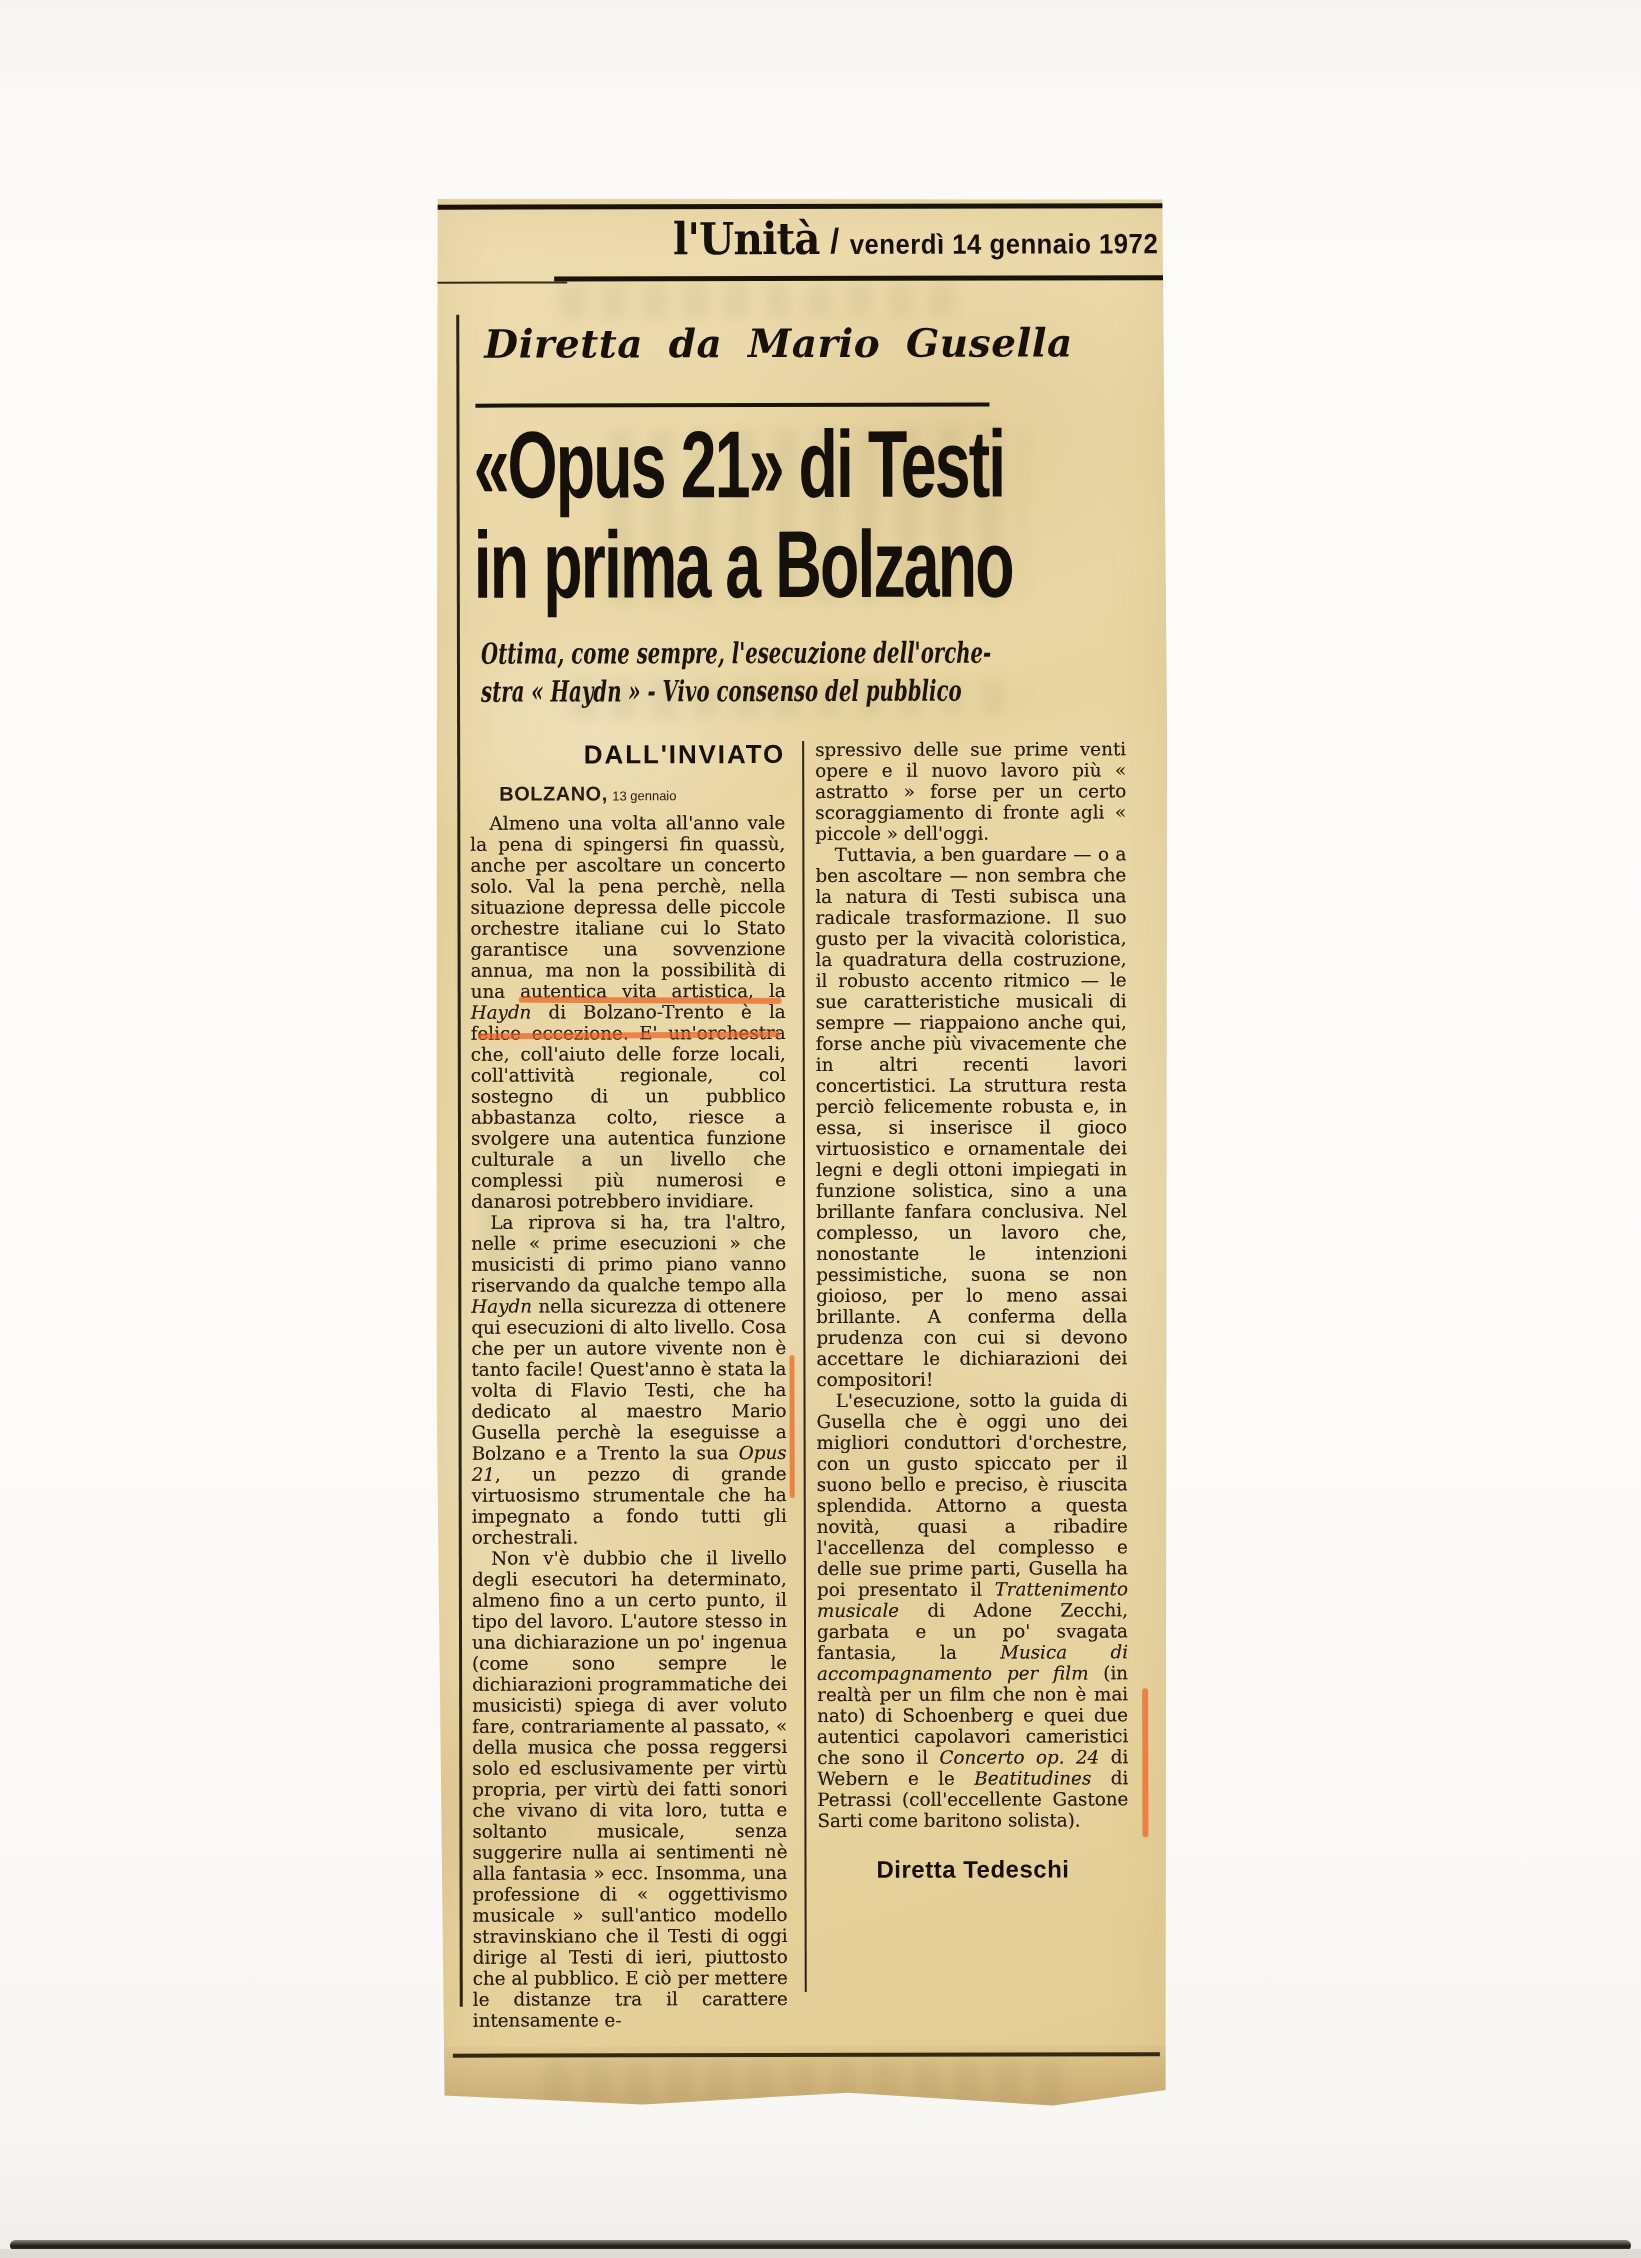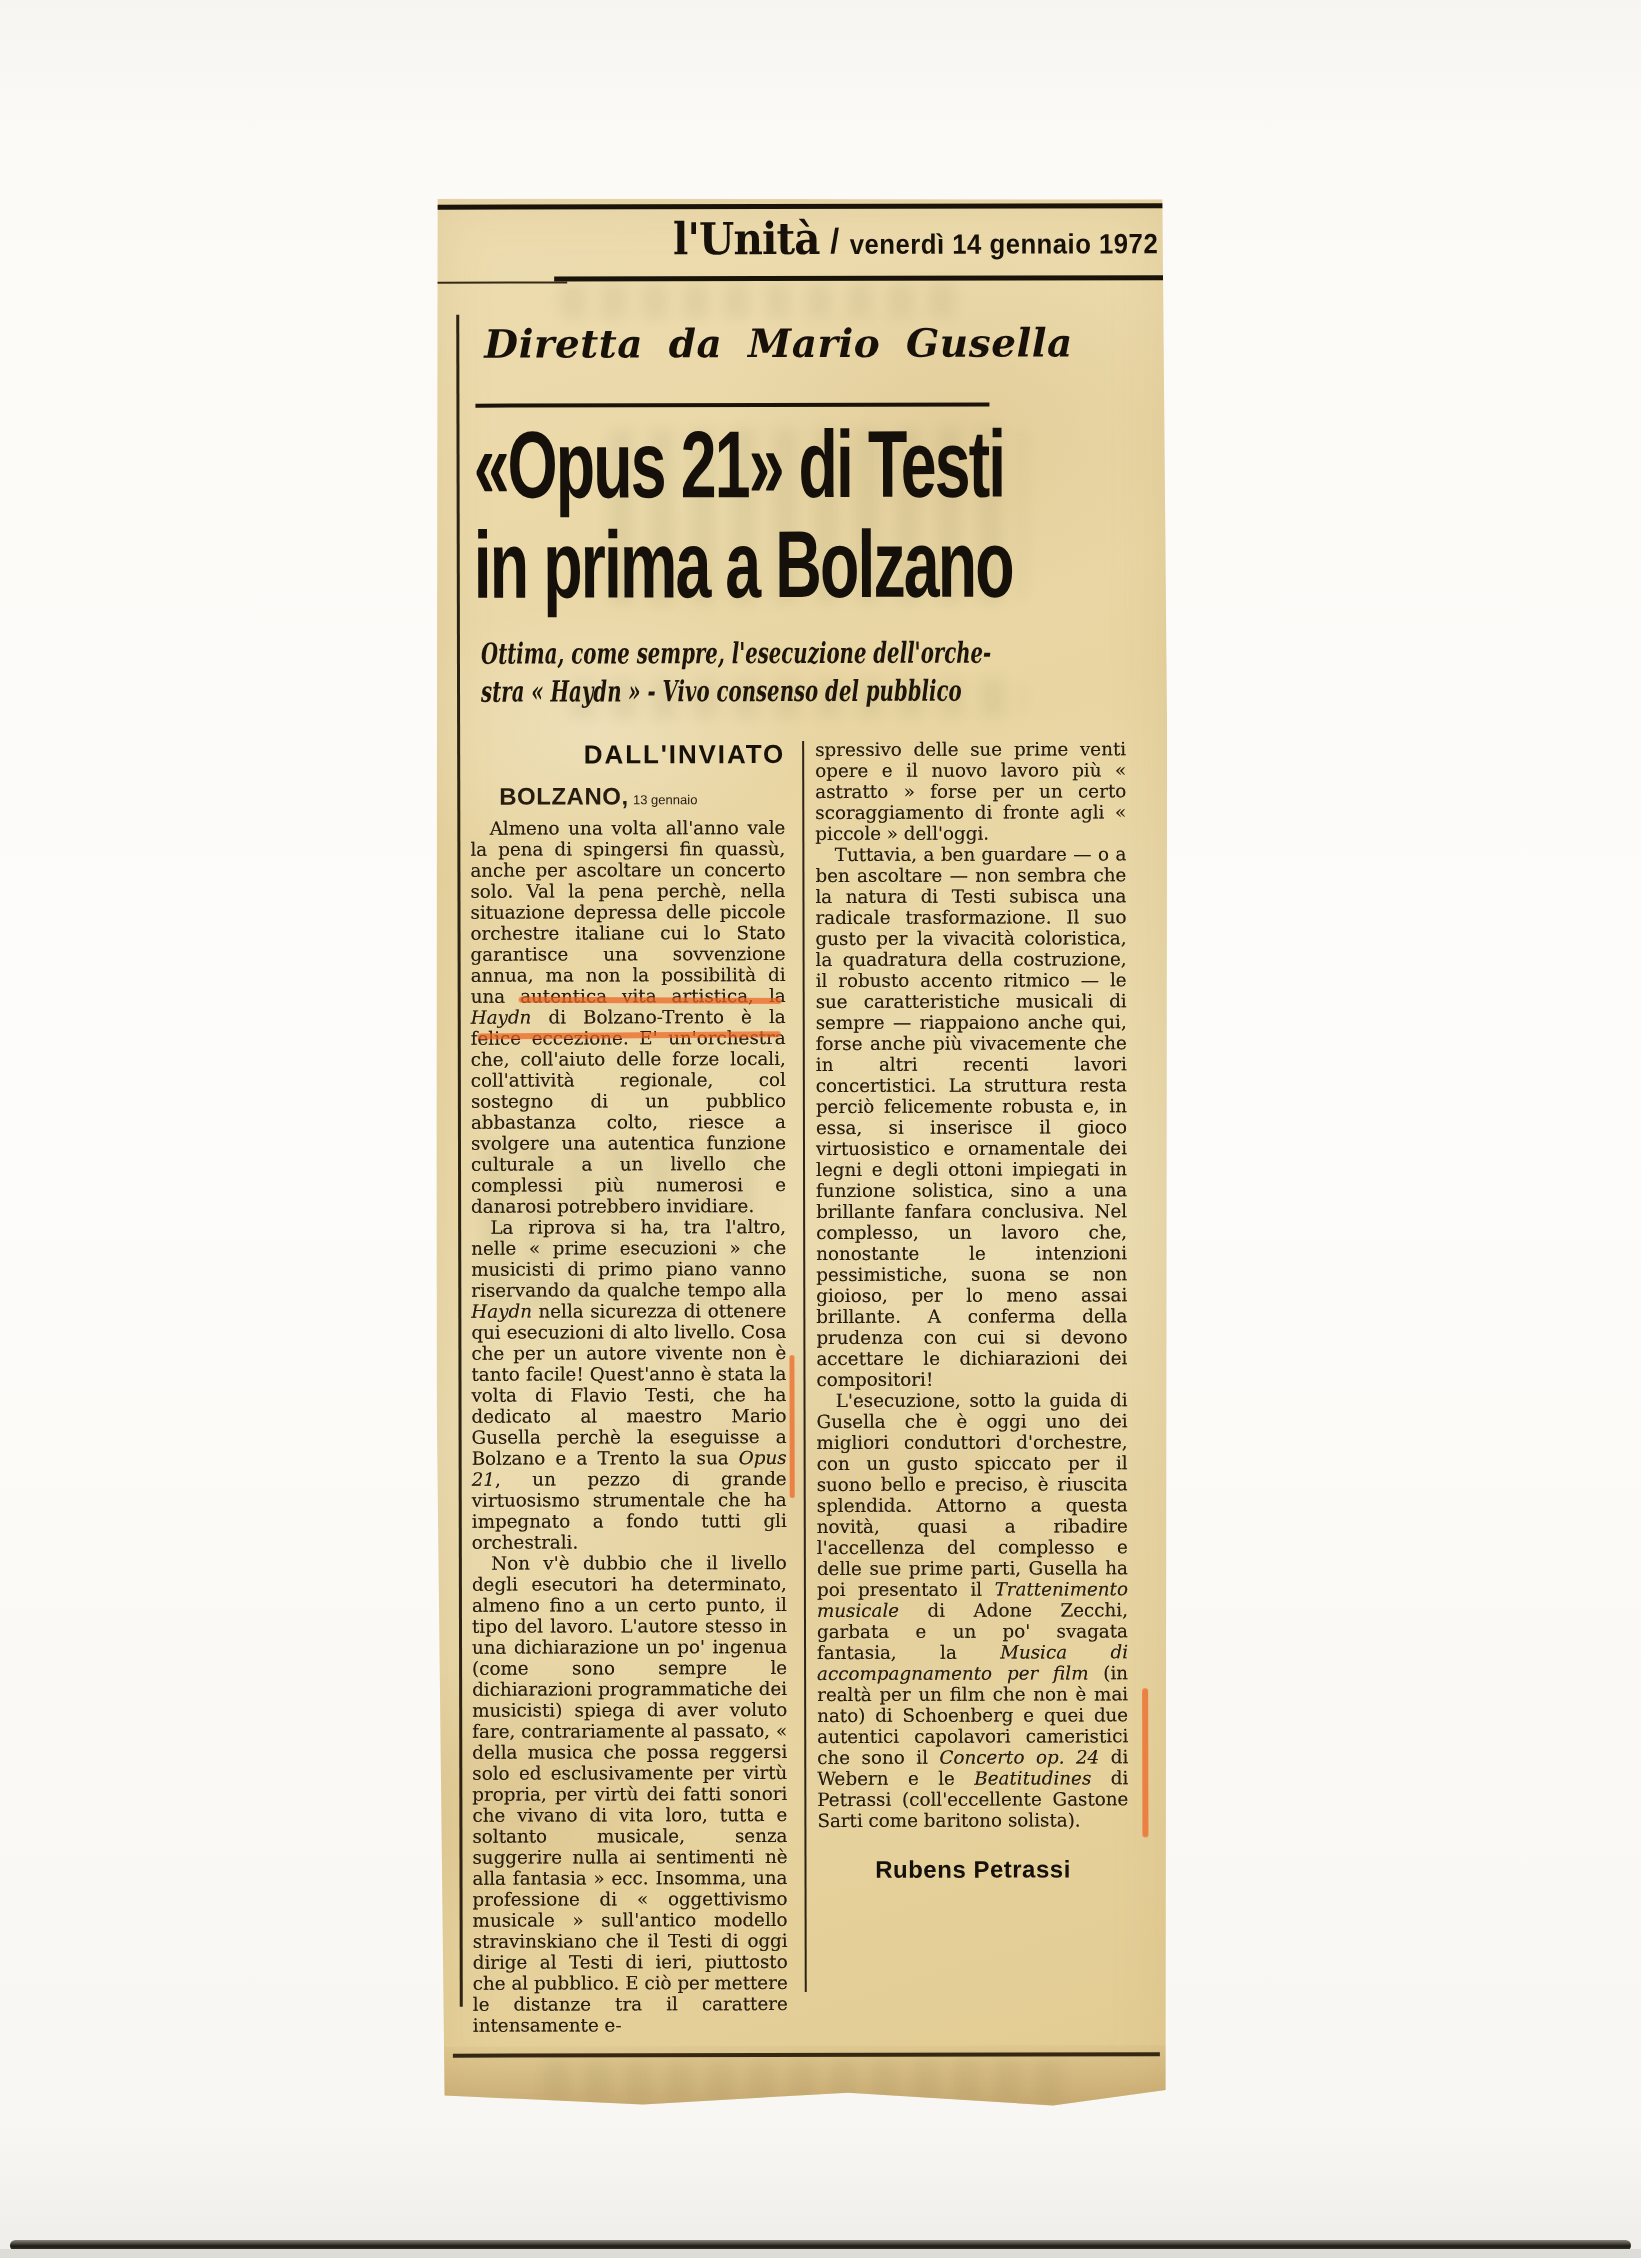--- a/index.html
+++ b/index.html
@@ -57,21 +57,21 @@
            color:#1d1509;transform:scaleX(.68);transform-origin:left top;}
   .subhead div{white-space:nowrap;}
 
   
   .col{position:absolute;top:541px;color:var(--ink);}
   .col-left{left:35px;width:315px;}
   .col-right{left:380px;width:311px;}
   .col-divider{position:absolute;left:367px;top:543px;width:1.9px;height:1251px;background:#2d2315;}
   .section-label{text-align:right;font-weight:bold;font-size:26px;letter-spacing:1.9px;color:#191208;}
   .dateline{margin-top:11.6px;margin-bottom:7.7px;padding-left:29px;white-space:nowrap;}
-  .dateline b{font-size:24px;letter-spacing:0.5px;margin-top:36px;}
+  .dateline b{font-size:20px;letter-spacing:0.5px;margin-top:36px;}
   .dateline span{font-size:13px;}
   .para{margin:0;font-family:"DejaVu Serif",serif;font-size:18.3px;line-height:21px;
         text-align:justify;text-shadow:0 0 0.5px rgba(36,27,16,.55);}
   .para.indent{text-indent:19.3px;}
   .para i{}
   .byline{margin-top:25px;text-align:center;font-weight:bold;font-size:24px;
           letter-spacing:0.5px;color:#15100a;}
 
   
   .rule-bottom{position:absolute;left:15.4px;right:9.7px;top:1855px;height:3.9px;background:#2b2110;}
@@ -140,21 +140,21 @@
       <p class="para indent"><span>La riprova si ha, tra l'altro, nelle « prime esecuzioni » che musicisti di primo piano vanno riservando da qualche tempo alla </span><i>Haydn</i><span> nella sicurezza di ottenere qui esecuzioni di alto livello. Cosa che per un autore vivente non è tanto facile! Quest'anno è stata la volta di Flavio Testi, che ha dedicato al maestro Mario Gusella perchè la eseguisse a Bolzano e a Trento la sua </span><i>Opus 21</i><span>, un pezzo di grande virtuosismo strumentale che ha impegnato a fondo tutti gli orchestrali.</span></p>
       <p class="para indent"><span>Non v'è dubbio che il livello degli esecutori ha determinato, almeno fino a un certo punto, il tipo del lavoro. L'autore stesso in una dichiarazione un po' ingenua (come sono sempre le dichiarazioni programmatiche dei musicisti) spiega di aver voluto fare, contrariamente al passato, « della musica che possa reggersi solo ed esclusivamente per virtù propria, per virtù dei fatti sonori che vivano di vita loro, tutta e soltanto musicale, senza suggerire nulla ai sentimenti nè alla fantasia » ecc. Insomma, una professione di « oggettivismo musicale » sull'antico modello stravinskiano che il Testi di oggi dirige al Testi di ieri, piuttosto che al pubblico. E ciò per mettere le distanze tra il carattere intensamente e-</span></p>
     </div>
 
     <div class="col-divider"></div>
 
     <div class="col col-right">
       <p class="para"><span>spressivo delle sue prime venti opere e il nuovo lavoro più « astratto » forse per un certo scoraggiamento di fronte agli « piccole » dell'oggi.</span></p>
       <p class="para indent"><span>Tuttavia, a ben guardare — o a ben ascoltare — non sembra che la natura di Testi subisca una radicale trasformazione. Il suo gusto per la vivacità coloristica, la quadratura della costruzione, il robusto accento ritmico — le sue caratteristiche musicali di sempre — riappaiono anche qui, forse anche più vivacemente che in altri recenti lavori concertistici. La struttura resta perciò felicemente robusta e, in essa, si inserisce il gioco virtuosistico e ornamentale dei legni e degli ottoni impiegati in funzione solistica, sino a una brillante fanfara conclusiva. Nel complesso, un lavoro che, nonostante le intenzioni pessimistiche, suona se non gioioso, per lo meno assai brillante. A conferma della prudenza con cui si devono accettare le dichiarazioni dei compositori!</span></p>
       <p class="para indent"><span>L'esecuzione, sotto la guida di Gusella che è oggi uno dei migliori conduttori d'orchestre, con un gusto spiccato per il suono bello e preciso, è riuscita splendida. Attorno a questa novità, quasi a ribadire l'accellenza del complesso e delle sue prime parti, Gusella ha poi presentato il </span><i>Trattenimento musicale</i><span> di Adone Zecchi, garbata e un po' svagata fantasia, la </span><i>Musica di accompagnamento per film</i><span> (in realtà per un film che non è mai nato) di Schoenberg e quei due autentici capolavori cameristici che sono il </span><i>Concerto op. 24</i><span> di Webern e le </span><i>Beatitudines</i><span> di Petrassi (coll'eccellente Gastone Sarti come baritono solista).</span></p>
-      <div class="byline">Rubens Petrassi</div>
+      <div class="byline">Diretta Tedeschi</div>
     </div>
 
     <div class="rule-bottom"></div>
     <div class="clipping-bottom-shade"></div>
 
     <div class="mark mark-underline-1"></div>
     <div class="mark mark-underline-2"></div>
     <div class="mark mark-vline-gutter"></div>
     <div class="mark mark-vline-margin"></div>
 

